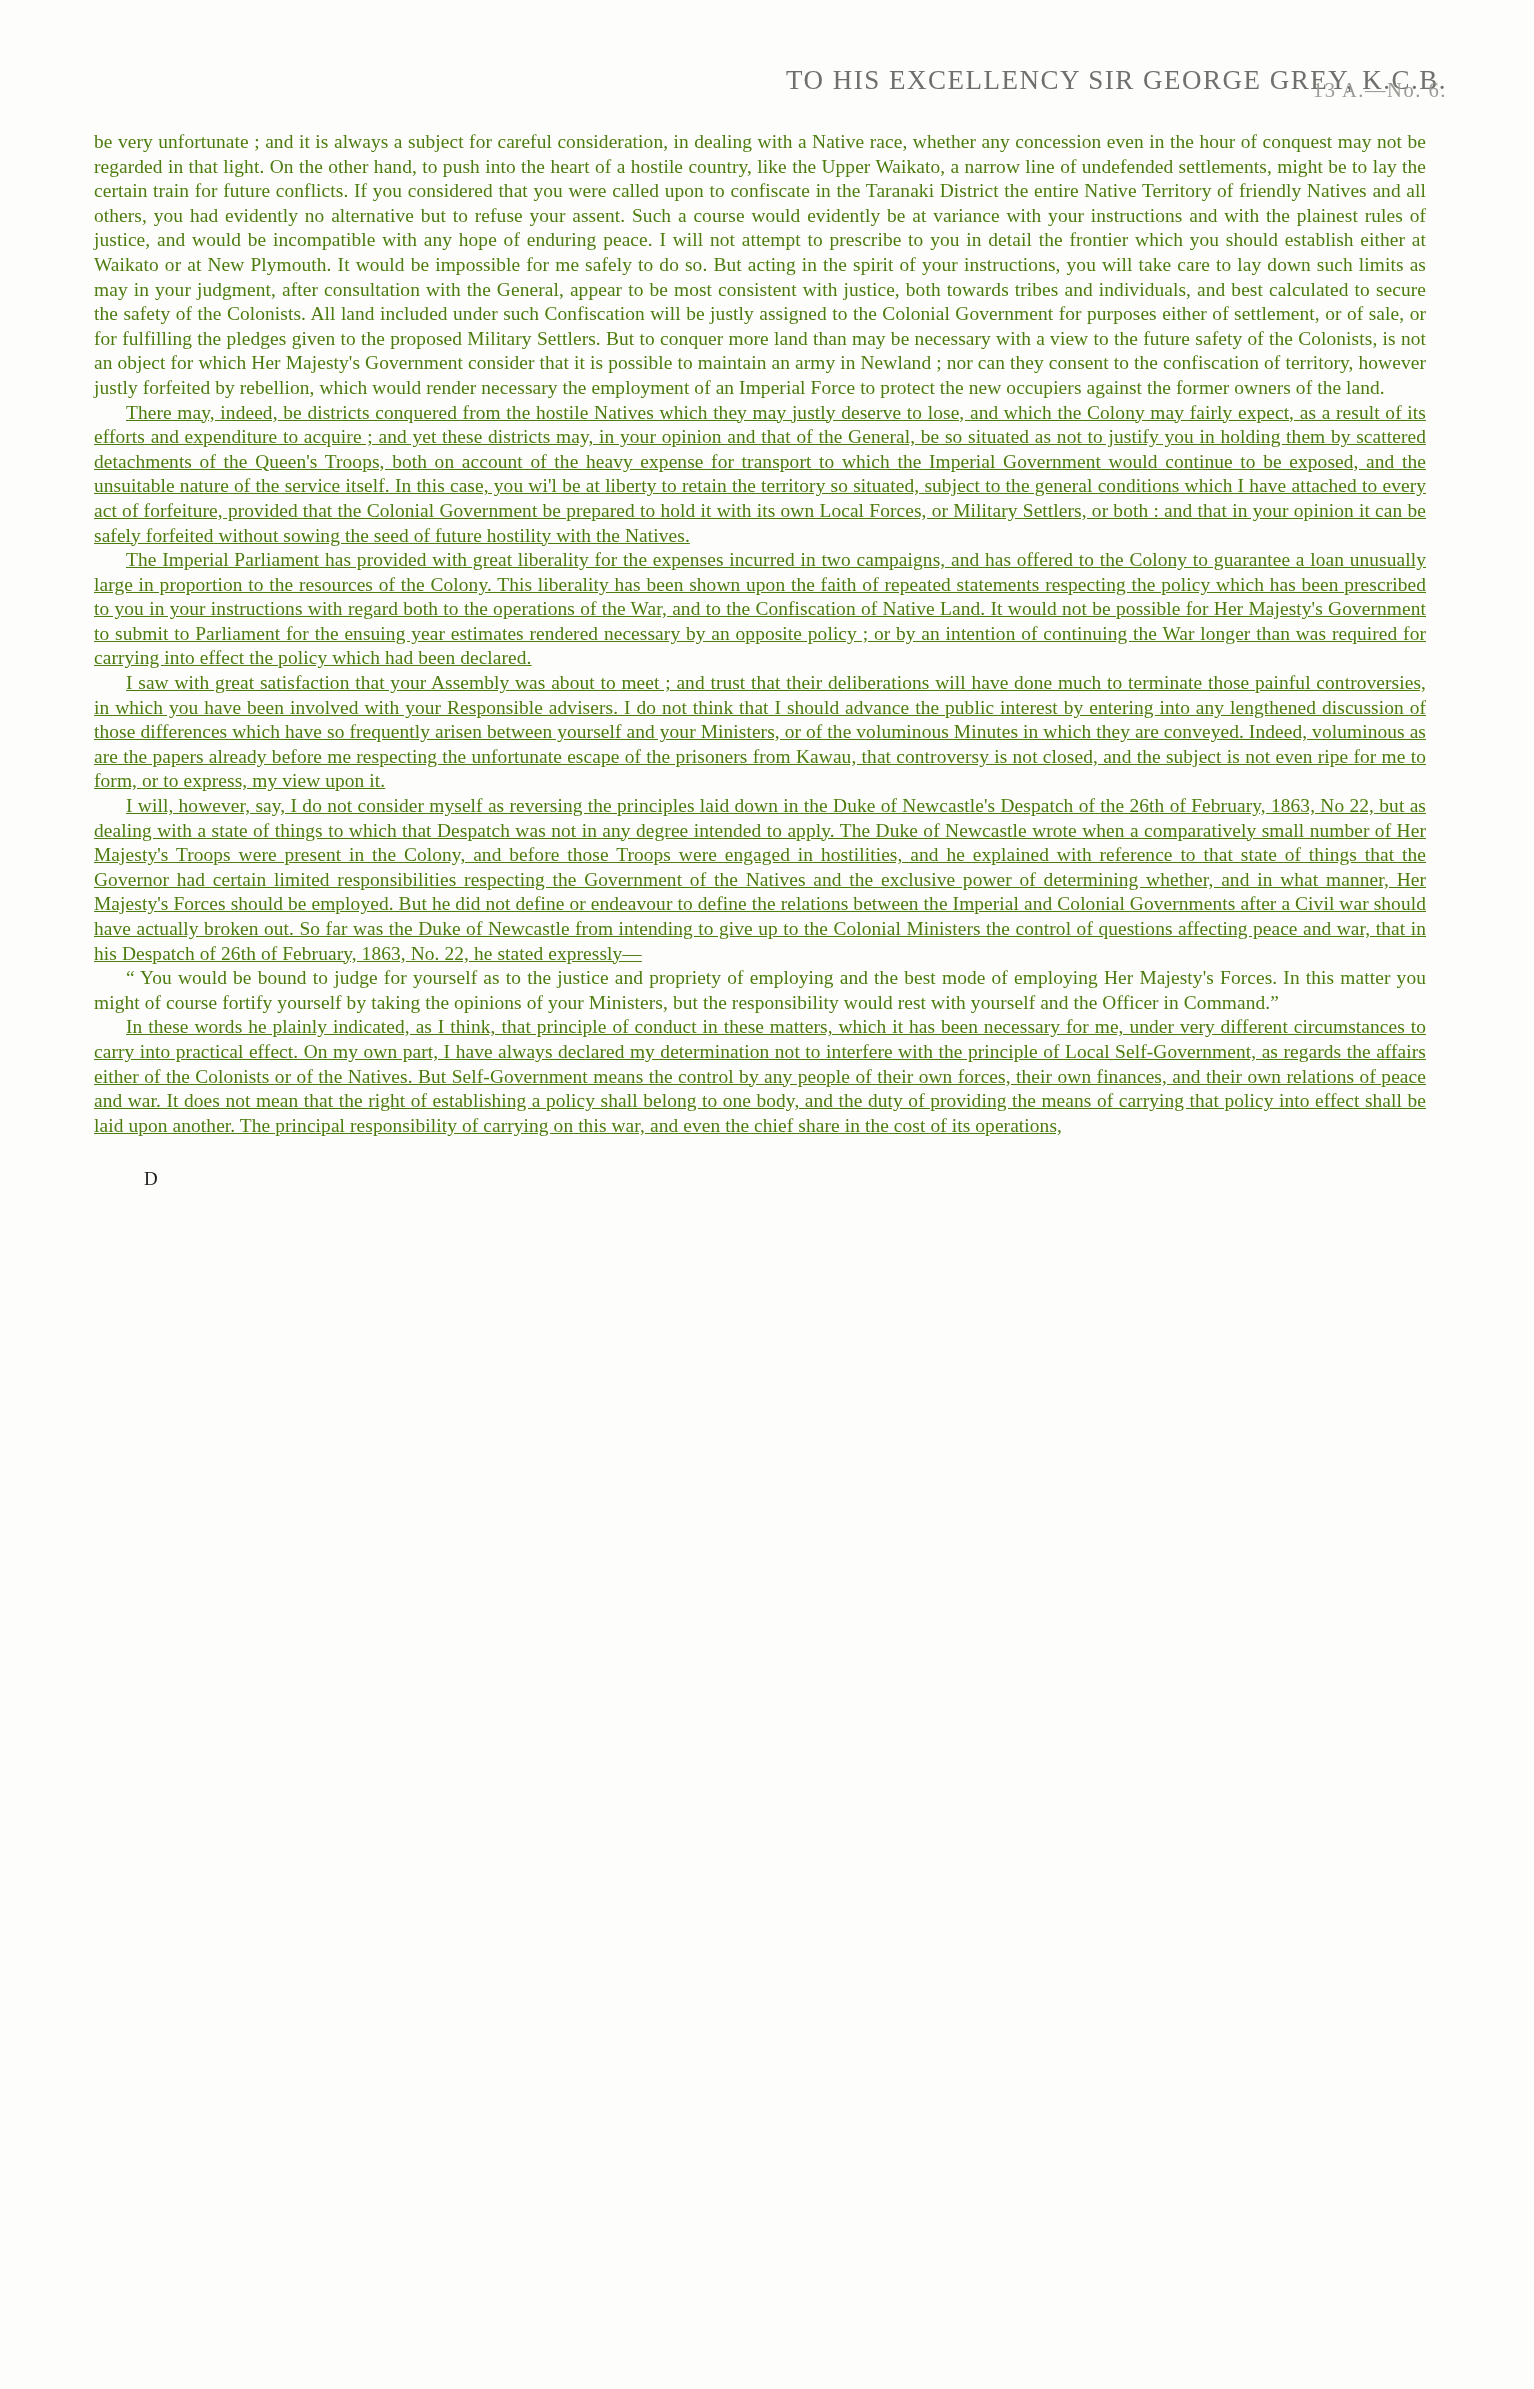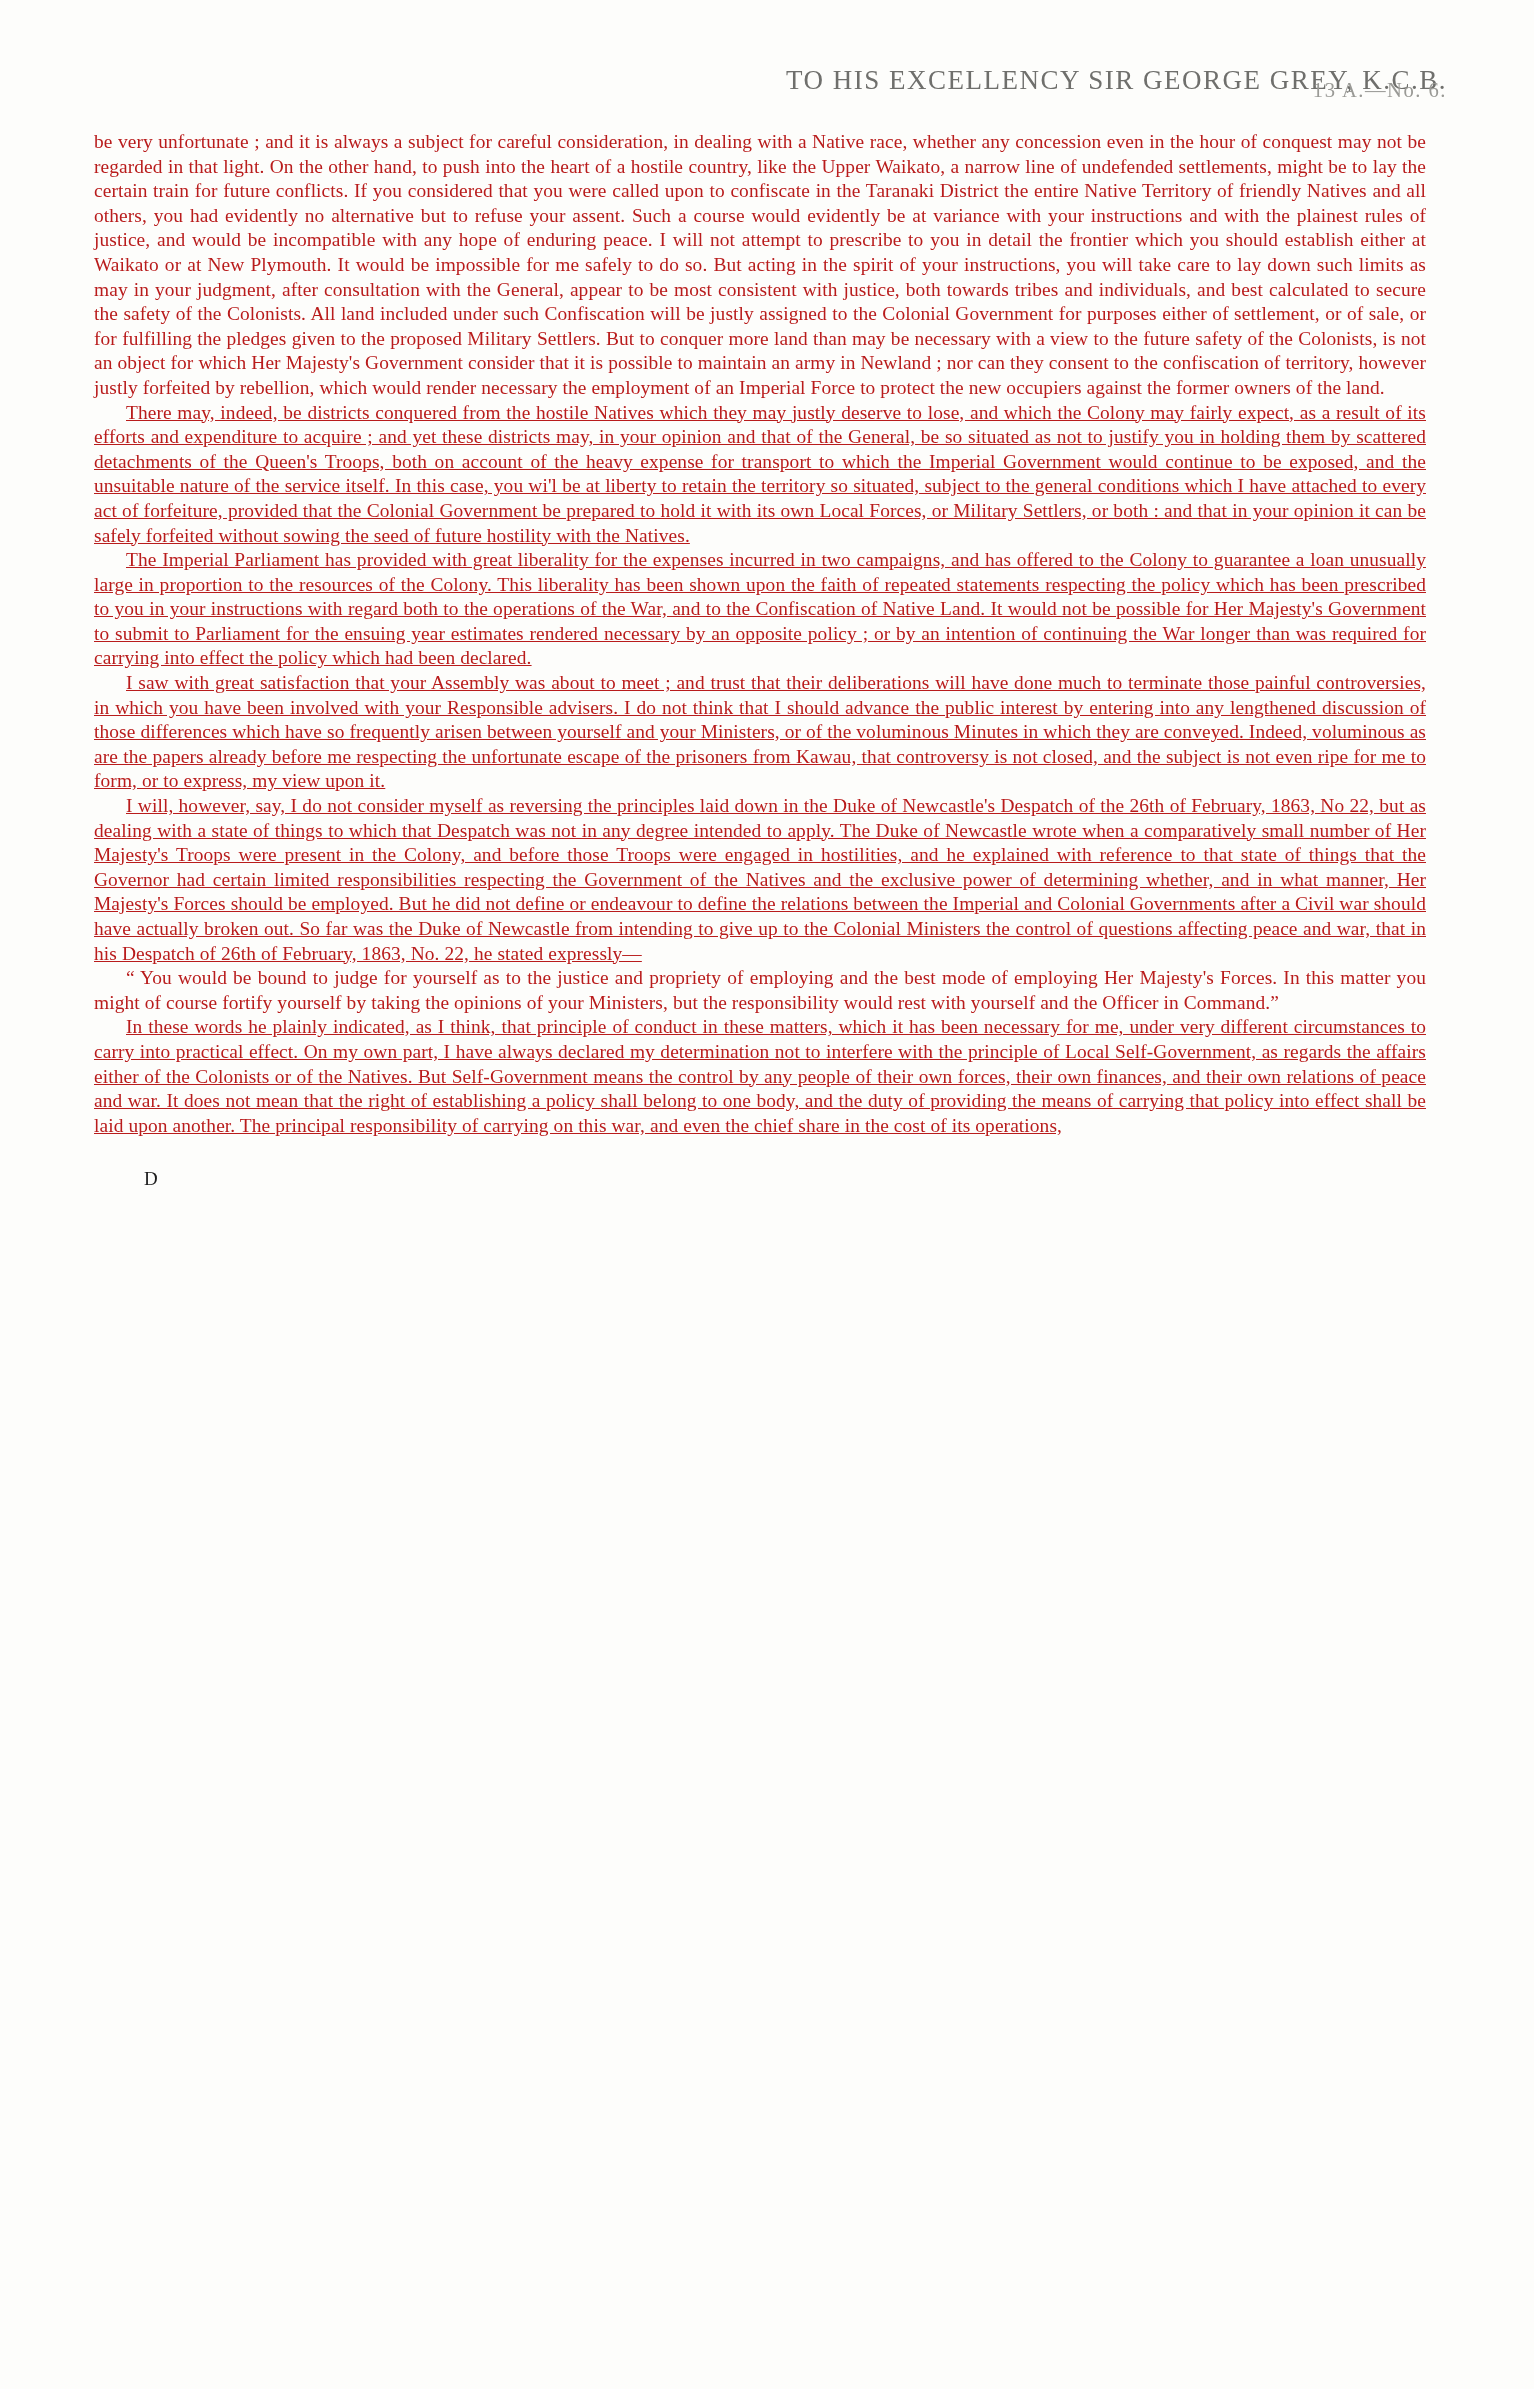--- a/index.html
+++ b/index.html
@@ -49,21 +49,21 @@
     white-space: nowrap;
     margin-top: 16px;
   }
   .body-text {
     margin: 34px 94px 0 94px;
     width: 1332px;
     font-size: 19.4px;
     line-height: 24.6px;
     text-align: justify;
     text-justify: inter-word;
-    color: #b91c1c;
+    color: #4d7c0f;
     letter-spacing: 0.1px;
   }
   .body-text p {
     margin: 0;
     text-indent: 0;
   }
   .body-text p.indent {
     text-indent: 32px;
     text-decoration: underline;
   }

